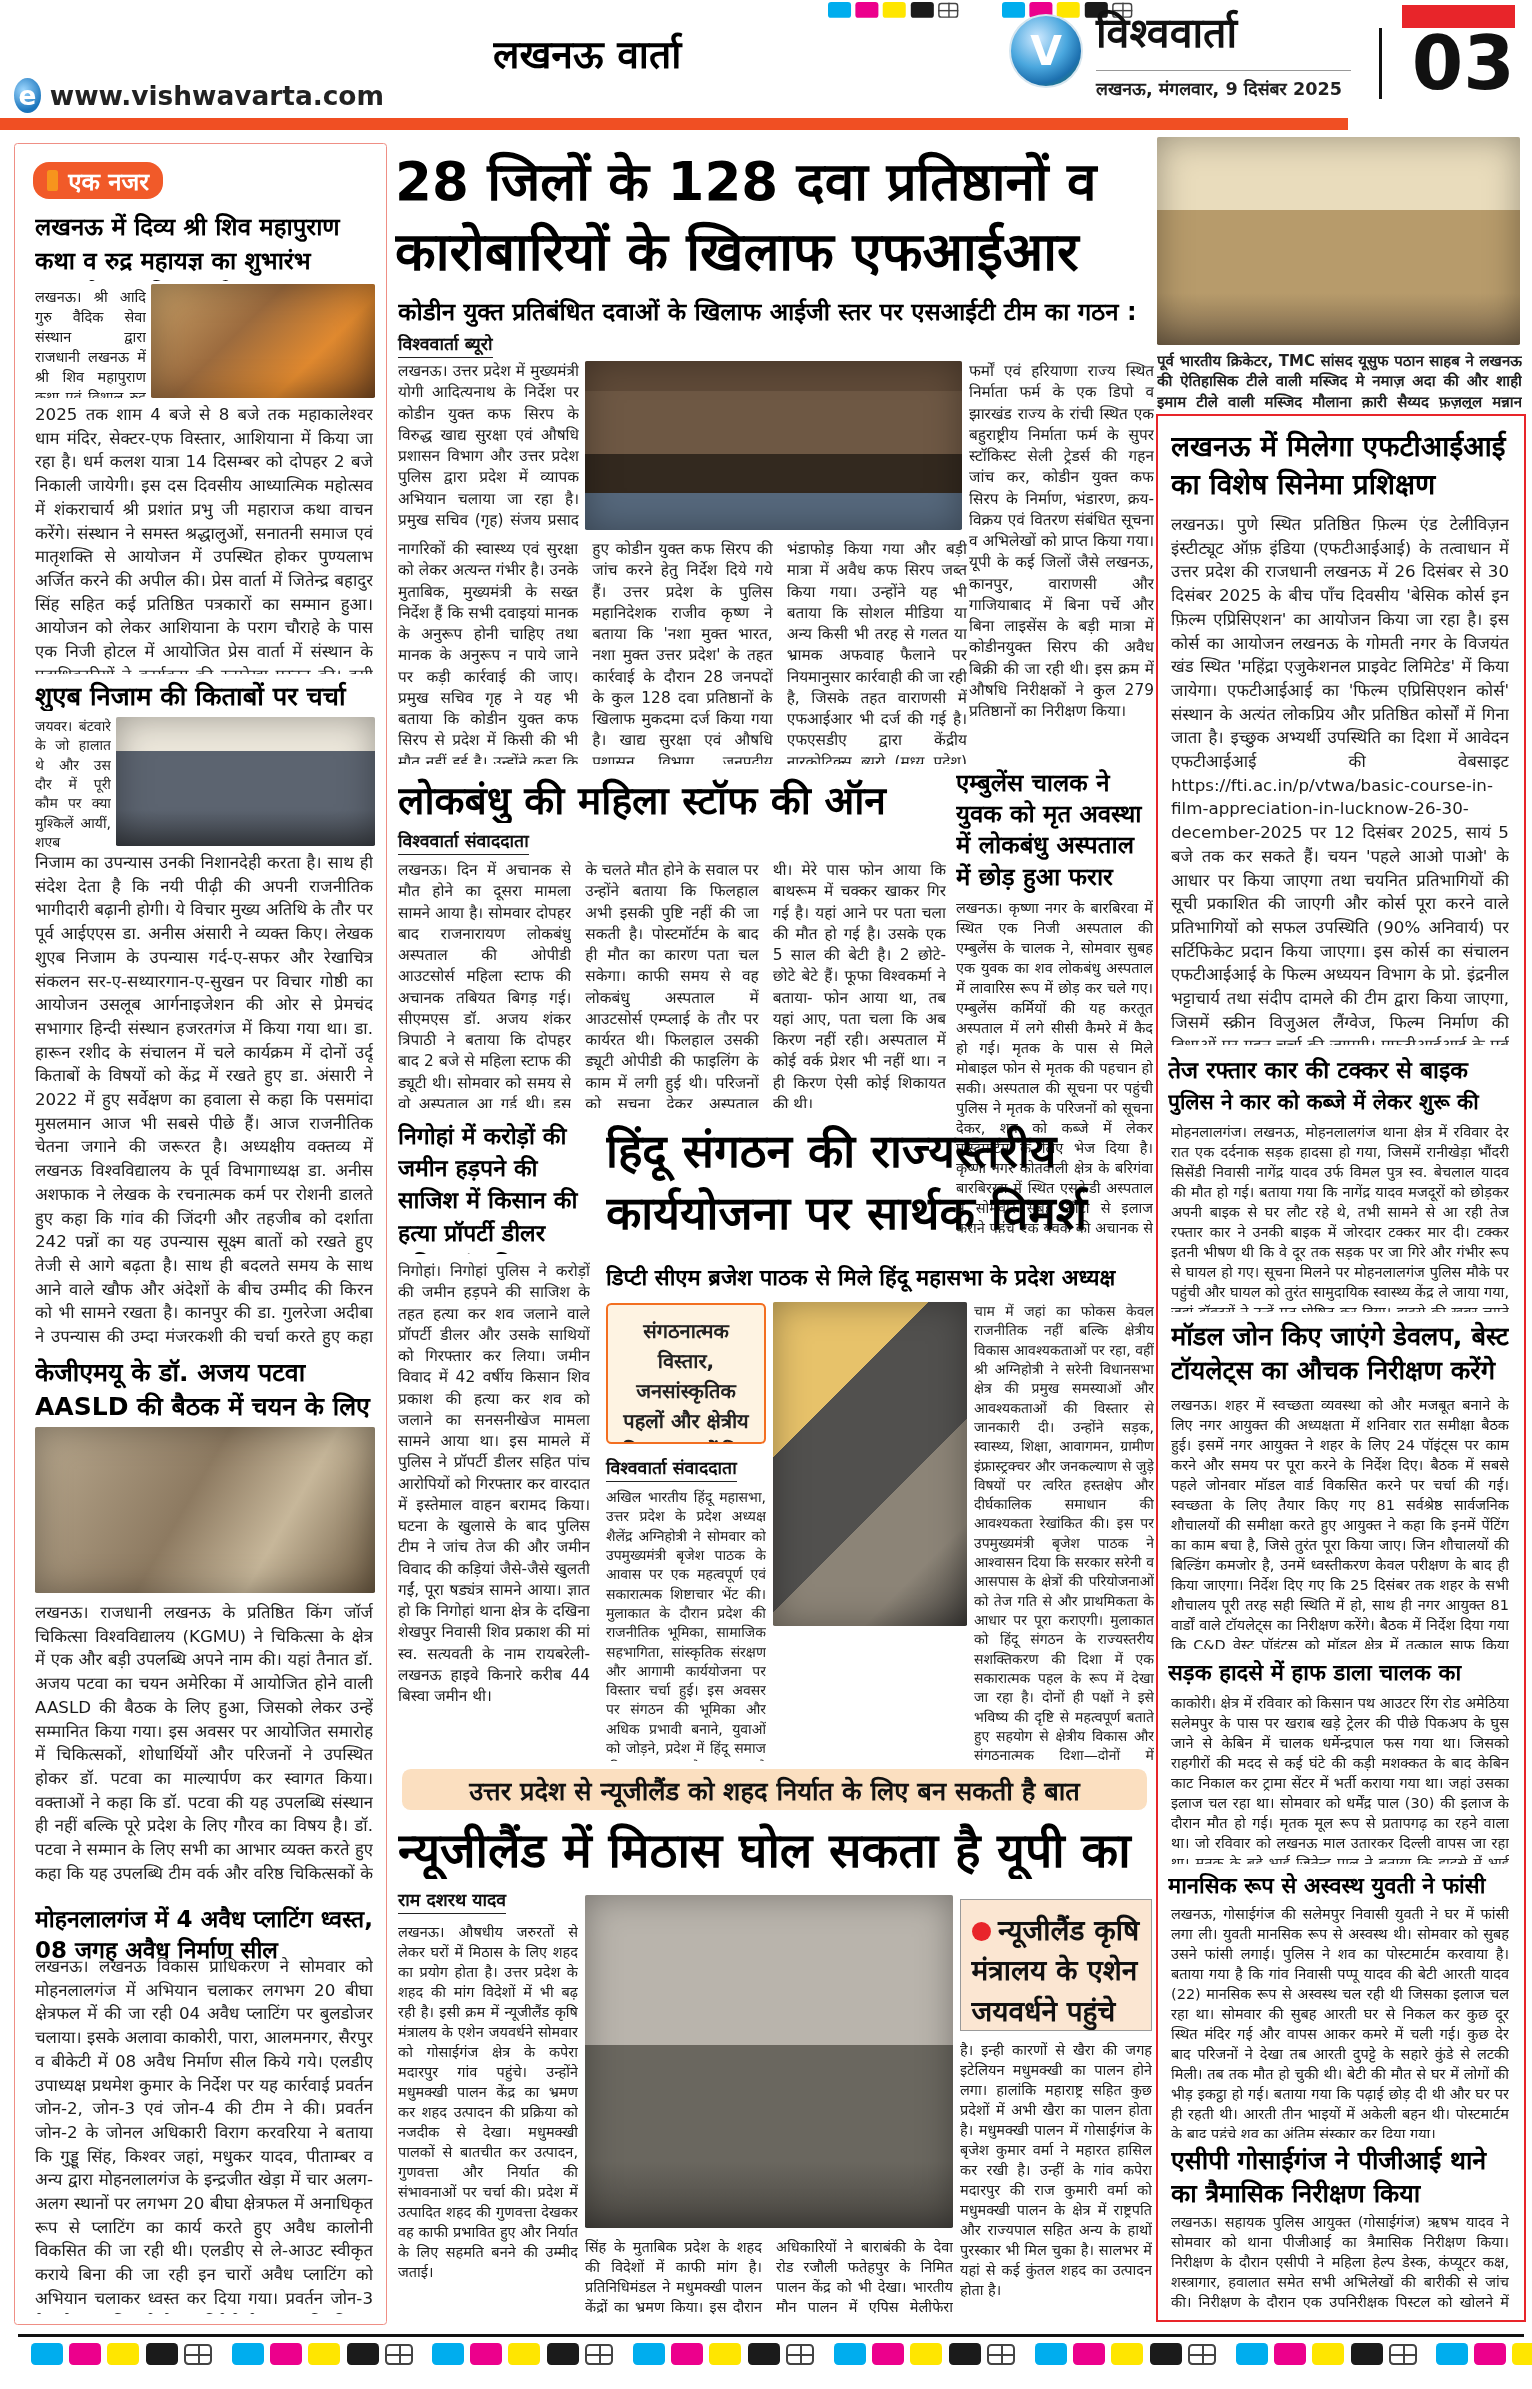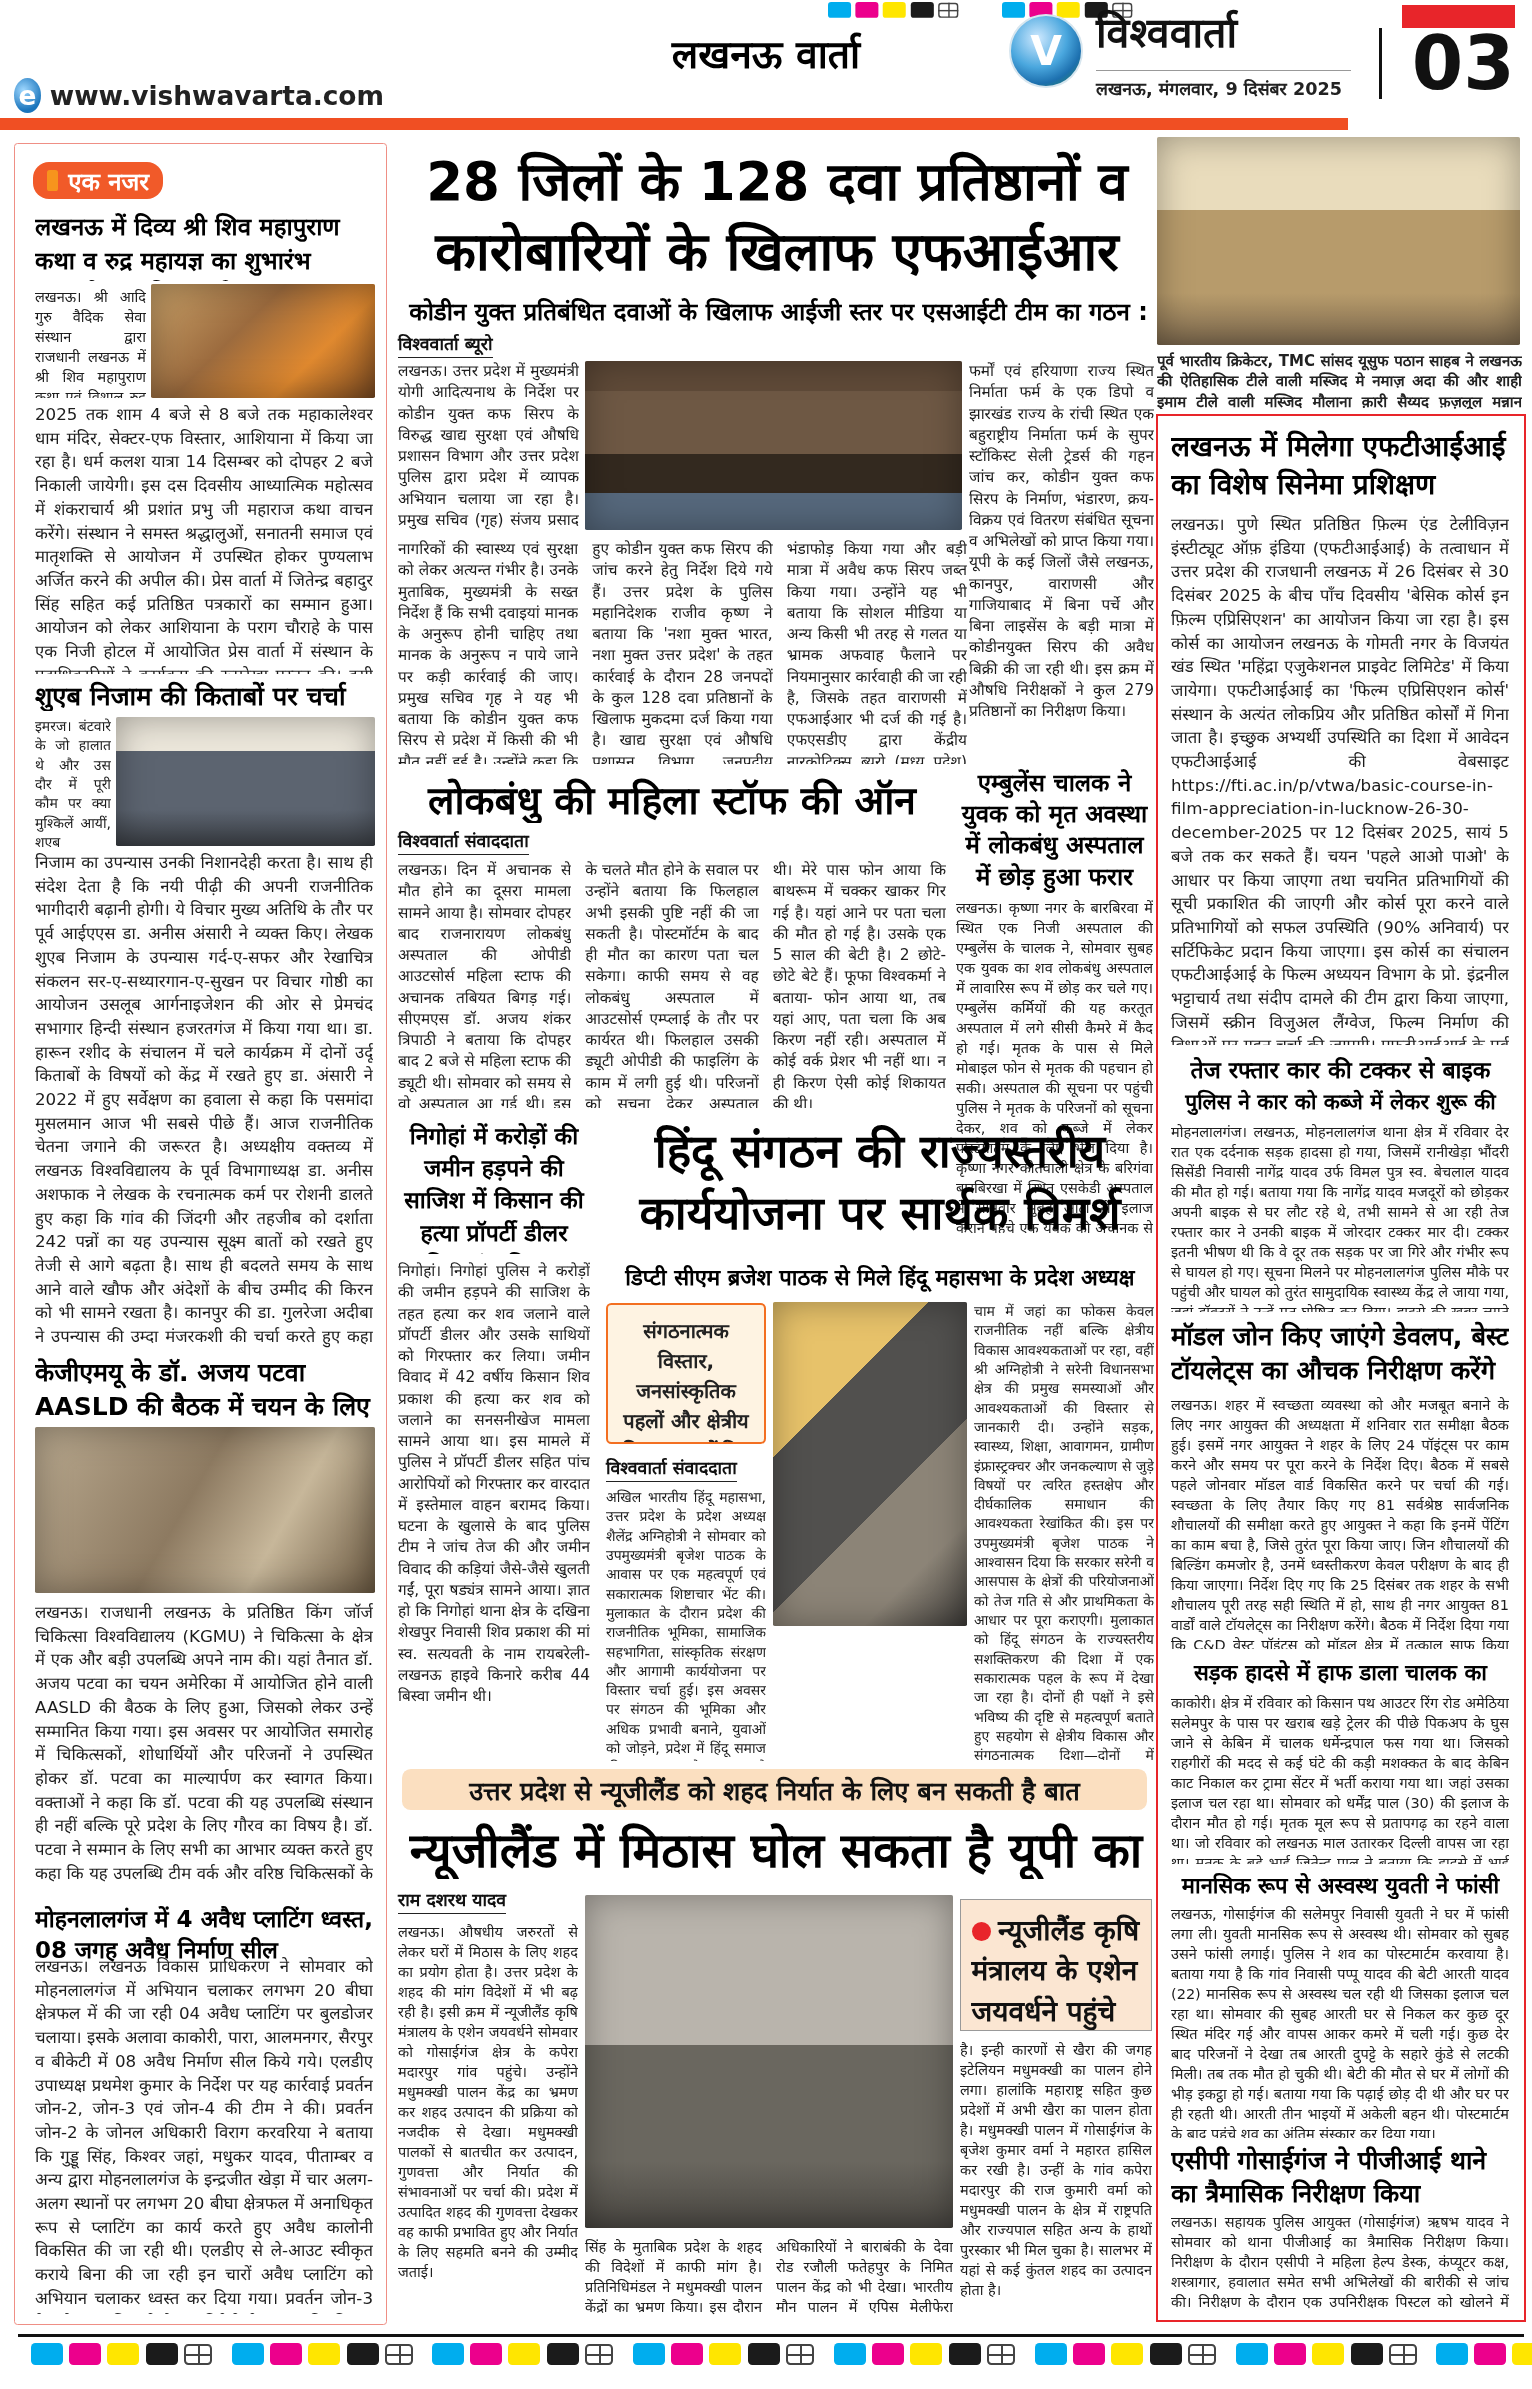--- a/index.html
+++ b/index.html
@@ -3,21 +3,21 @@
 <meta charset="utf-8">
 <style>
   *{margin:0;padding:0;box-sizing:border-box}
   html,body{background:#e9e9e9}
   body{font-family:"DejaVu Sans","Liberation Sans",sans-serif;color:#111}
   .page{position:relative;width:1532px;height:2389px;background:#fff;margin:0 auto;overflow:hidden}
   .abs{position:absolute}
   .bt{font-size:15.4px;line-height:1.38;text-align:justify;color:#1c1c1c;overflow:hidden}
   .bt2{font-size:16.7px;line-height:1.42;text-align:justify;color:#1c1c1c;overflow:hidden}
   .hd{font-weight:700;color:#000;overflow:hidden}
-  .ctr{text-align:center}
+  .ctr{}
   .byline{font-weight:700;font-size:17.6px;border-bottom:1.8px solid #222;display:inline-block;padding-bottom:1.8px;white-space:nowrap}
   .photo{box-shadow:inset 0 0 35px rgba(0,0,0,.35);border-radius:1.8px}
   .p1{background:linear-gradient(135deg,#caa36a,#9c6b3e 40%,#e0892f 70%,#7a4a22)}
   .p2{background:linear-gradient(180deg,#ece7db 0 26%,#5c6470 26% 72%,#3c4046)}
   .p3{background:linear-gradient(120deg,#b9a98f,#8d7a61 45%,#c7b79a 70%,#6e5c44)}
   .p4{background:linear-gradient(180deg,#5f4a38 0 18%,#6e5844 18% 55%,#33291f 55% 78%,#56687c 78%)}
   .p5{background:linear-gradient(180deg,#e9dcbc 0 35%,#b79b6b 35% 75%,#7e6a4f)}
   .p6{background:linear-gradient(135deg,#e7c26a 0 30%,#51504e 30% 60%,#8c8477 60% 80%,#3e3c39)}
   .p7{background:linear-gradient(180deg,#b9b4ac 0 45%,#6a675f 45% 80%,#4a4742)}
   .leftbox{border:1.8px solid #ef8f85;border-radius:3.5px}
@@ -94,21 +94,21 @@
   <div class="abs ek" style="left:33px;top:162px;height:37px">
       <span>एक नजर</span>
     </div>
 
   <div class="abs hd" style="left:35px;top:211px;width:338px;height:70px;font-size:24px;line-height:1.4">लखनऊ में दिव्य श्री शिव महापुराण कथा व रुद्र महायज्ञ का शुभारंभ आगामी 15 दिसंबर से</div>
   <div class="abs bt" style="left:35px;top:287px;width:111px;height:111px;font-size:14.5px">लखनऊ। श्री आदि गुरु वैदिक सेवा संस्थान द्वारा राजधानी लखनऊ में श्री शिव महापुराण कथा एवं विशाल रुद्र महायज्ञ का भव्य आयोजन 15 दिसंबर से 25 दिसंबर</div>
   <div class="abs photo p1" style="left:151px;top:284px;width:224px;height:114px"></div>
   <div class="abs bt2" style="left:35px;top:403px;width:338px;height:271px">2025 तक शाम 4 बजे से 8 बजे तक महाकालेश्वर धाम मंदिर, सेक्टर-एफ विस्तार, आशियाना में किया जा रहा है। धर्म कलश यात्रा 14 दिसम्बर को दोपहर 2 बजे निकाली जायेगी। इस दस दिवसीय आध्यात्मिक महोत्सव में शंकराचार्य श्री प्रशांत प्रभु जी महाराज कथा वाचन करेंगे। संस्थान ने समस्त श्रद्धालुओं, सनातनी समाज एवं मातृशक्ति से आयोजन में उपस्थित होकर पुण्यलाभ अर्जित करने की अपील की। प्रेस वार्ता में जितेन्द्र बहादुर सिंह सहित कई प्रतिष्ठित पत्रकारों का सम्मान हुआ। आयोजन को लेकर आशियाना के पराग चौराहे के पास एक निजी होटल में आयोजित प्रेस वार्ता में संस्थान के पदाधिकारियों ने कार्यक्रम की रूपरेखा प्रस्तुत की। इसी दौरान विशिष्ट अतिथियों का सम्मान किया गया। सम्मानित अतिथियों में प्रमुख रूप से भारतीय पत्रकार एवं मानवाधिकार परिषद के राष्ट्रीय अध्यक्ष जितेन्द्र बहादुर सिंह एम.एल. त्रिपाठी, विशेष कार्याधिकारी उत्तर प्रदेश, एस.के. द्विवेदी, प्रदेश सचिव मोहम्मद शकील, संयुक्त सचिव रवि सिंह, प्रदीप द्विवदी, सुरेश कश्यप आदि को अंगवस्त्र, माला एवं उपहार भेंट कर सम्मानित किया गया। कार्यक्रम में मौजूद सभी प्रतिष्ठित पत्रकारों का भी हार्दिक स्वागत एवं अभिनंदन किया गया। बस अवसर पर मधु यादव, रंजना मिश्रा, सर्वेश तिवारी, आलोक शुक्ला आदि उपस्थित रहे।</div>
 
   <div class="abs hd" style="left:35px;top:678px;width:338px;height:33px;font-size:25.5px">शुएब निजाम की किताबों पर चर्चा</div>
-  <div class="abs bt" style="left:35px;top:717px;width:76px;height:130px;font-size:14px">इमरज। बंटवारे के जो हालात थे और उस दौर में पूरी कौम पर क्या मुश्किलें आयीं, शुएब</div>
+  <div class="abs bt" style="left:35px;top:717px;width:76px;height:130px;font-size:14px">जयवर। बंटवारे के जो हालात थे और उस दौर में पूरी कौम पर क्या मुश्किलें आयीं, शुएब</div>
   <div class="abs photo p2" style="left:116px;top:717px;width:259px;height:129px"></div>
   <div class="abs bt2" style="left:35px;top:851px;width:338px;height:500px">निजाम का उपन्यास उनकी निशानदेही करता है। साथ ही संदेश देता है कि नयी पीढ़ी की अपनी राजनीतिक भागीदारी बढ़ानी होगी। ये विचार मुख्य अतिथि के तौर पर पूर्व आईएएस डा. अनीस अंसारी ने व्यक्त किए। लेखक शुएब निजाम के उपन्यास गर्द-ए-सफर और रेखाचित्र संकलन सर-ए-सथ्यारगान-ए-सुखन पर विचार गोष्ठी का आयोजन उसलूब आर्गनाइजेशन की ओर से प्रेमचंद सभागार हिन्दी संस्थान हजरतगंज में किया गया था। डा. हारून रशीद के संचालन में चले कार्यक्रम में दोनों उर्दू किताबों के विषयों को केंद्र में रखते हुए डा. अंसारी ने 2022 में हुए सर्वेक्षण का हवाला से कहा कि पसमांदा मुसलमान आज भी सबसे पीछे हैं। आज राजनीतिक चेतना जगाने की जरूरत है। अध्यक्षीय वक्तव्य में लखनऊ विश्वविद्यालय के पूर्व विभागाध्यक्ष डा. अनीस अशफाक ने लेखक के रचनात्मक कर्म पर रोशनी डालते हुए कहा कि गांव की जिंदगी और तहजीब को दर्शाता 242 पन्नों का यह उपन्यास सूक्ष्म बातों को रखते हुए तेजी से आगे बढ़ता है। साथ ही बदलते समय के साथ आने वाले खौफ और अंदेशों के बीच उम्मीद की किरन को भी सामने रखता है। कानपुर की डा. गुलरेजा अदीबा ने उपन्यास की उम्दा मंजरकशी की चर्चा करते हुए कहा कि पूरी कहानी वक्त की रफ्तार और उसके साथ बदलती चरित्रों की मानसिकता को उजागर करती है। वरिष्ठ रचनाकार डा. आयशा सिद्दीकी ने कहा कि उपन्यास के महिला चरित्र सशक्त हैं। लेखक ने भावपूर्ण ढंग से करते हुए अपने रचनाकर्म के बारे में बताया। लेखक के 24 रेखाचित्रों की किताब के बारे में डा. उमैर मंजर ने कहा कि इन खाकों में अब मिट चुका लखनऊ जिन्दा दिखायी देता है। ये किताब अदबी सरगर्मियों का कैनवस है। लेखिका सबाहत आफरीन की रेखाचित्रों में गजब का भाषायी प्रवाह है। यहां संयोजक शाहिद अख्तर तथा ज़फर गाज़ी के साथ प्रतुल जोशी, महेंद्र पाठक व दिव्य रंजन जैसे सुधी श्रोता उपस्थित थे। आयोजन में शहर के साहित्य प्रेमियों, शोधार्थियों और अध्यापकों ने उत्साह से भाग लिया। श्रोताओं ने आयोजन को समकालीन उर्दू कथानक तथा परम्परा की समझ को विकसित करने वाला बताया।</div>
 
   <div class="abs hd" style="left:35px;top:1356px;width:338px;height:65px;font-size:25px;line-height:1.35">केजीएमयू के डॉ. अजय पटवा AASLD की बैठक में चयन के लिए सम्मानित</div>
   <div class="abs photo p3" style="left:35px;top:1427px;width:340px;height:166px"></div>
   <div class="abs bt2" style="left:35px;top:1601px;width:338px;height:284px">लखनऊ। राजधानी लखनऊ के प्रतिष्ठित किंग जॉर्ज चिकित्सा विश्वविद्यालय (KGMU) ने चिकित्सा के क्षेत्र में एक और बड़ी उपलब्धि अपने नाम की। यहां तैनात डॉ. अजय पटवा का चयन अमेरिका में आयोजित होने वाली AASLD की बैठक के लिए हुआ, जिसको लेकर उन्हें सम्मानित किया गया। इस अवसर पर आयोजित समारोह में चिकित्सकों, शोधार्थियों और परिजनों ने उपस्थित होकर डॉ. पटवा का माल्यार्पण कर स्वागत किया। वक्ताओं ने कहा कि डॉ. पटवा की यह उपलब्धि संस्थान ही नहीं बल्कि पूरे प्रदेश के लिए गौरव का विषय है। डॉ. पटवा ने सम्मान के लिए सभी का आभार व्यक्त करते हुए कहा कि यह उपलब्धि टीम वर्क और वरिष्ठ चिकित्सकों के मार्गदर्शन का परिणाम है। समारोह में संस्थान के कई वरिष्ठ चिकित्सक, शोध छात्र एवं गणमान्य नागरिक उपस्थित रहे। सभी ने डॉ. पटवा के उज्ज्वल भविष्य की कामना की और उनकी इस उपलब्धि को युवा चिकित्सकों के लिए प्रेरणा बताया।</div>
 
   <div class="abs hd" style="left:35px;top:1904px;width:338px;height:58px;font-size:23px;line-height:1.35">मोहनलालगंज में 4 अवैध प्लाटिंग ध्वस्त, 08 जगह अवैध निर्माण सील</div>
   <div class="abs bt2" style="left:35px;top:1955px;width:338px;height:359px">लखनऊ। लखनऊ विकास प्राधिकरण ने सोमवार को मोहनलालगंज में अभियान चलाकर लगभग 20 बीघा क्षेत्रफल में की जा रही 04 अवैध प्लाटिंग पर बुलडोजर चलाया। इसके अलावा काकोरी, पारा, आलमनगर, सैरपुर व बीकेटी में 08 अवैध निर्माण सील किये गये। एलडीए उपाध्यक्ष प्रथमेश कुमार के निर्देश पर यह कार्रवाई प्रवर्तन जोन-2, जोन-3 एवं जोन-4 की टीम ने की। प्रवर्तन जोन-2 के जोनल अधिकारी विराग करवरिया ने बताया कि गुड्डू सिंह, किश्वर जहां, मधुकर यादव, पीताम्बर व अन्य द्वारा मोहनलालगंज के इन्द्रजीत खेड़ा में चार अलग-अलग स्थानों पर लगभग 20 बीघा क्षेत्रफल में अनाधिकृत रूप से प्लाटिंग का कार्य करते हुए अवैध कालोनी विकसित की जा रही थी। एलडीए से ले-आउट स्वीकृत कराये बिना की जा रही इन चारों अवैध प्लाटिंग को अभियान चलाकर ध्वस्त कर दिया गया। प्रवर्तन जोन-3 के जोनल अधिकारी देवांश त्रिवेदी ने बताया कि पियूष, मनोज, रज्जन, पिंटू, धर्मेन्द्र पटेल, संदीप, अरविंद कुमार व अन्य द्वारा काकोरी, पारा व आलम नगर में 06 स्थानों पर अवैध रूप से रो-हाउस भवन व व्यावसायिक भवनों का निर्माण कराया जा रहा था। एलडीए से मानचित्र स्वीकृत कराये बिना किये जा रहे उक्त निर्माण कार्यों को सील कर दिया गया। प्रवर्तन जोन-4 के जोनल अधिकारी प्रभाकर सिंह ने बताया कि मो0 रईस व अन्य द्वारा सैरपुर व बीकेटी में किये जा रहे अवैध निर्माण कार्यों को सील कर दिया गया।</div>
 

